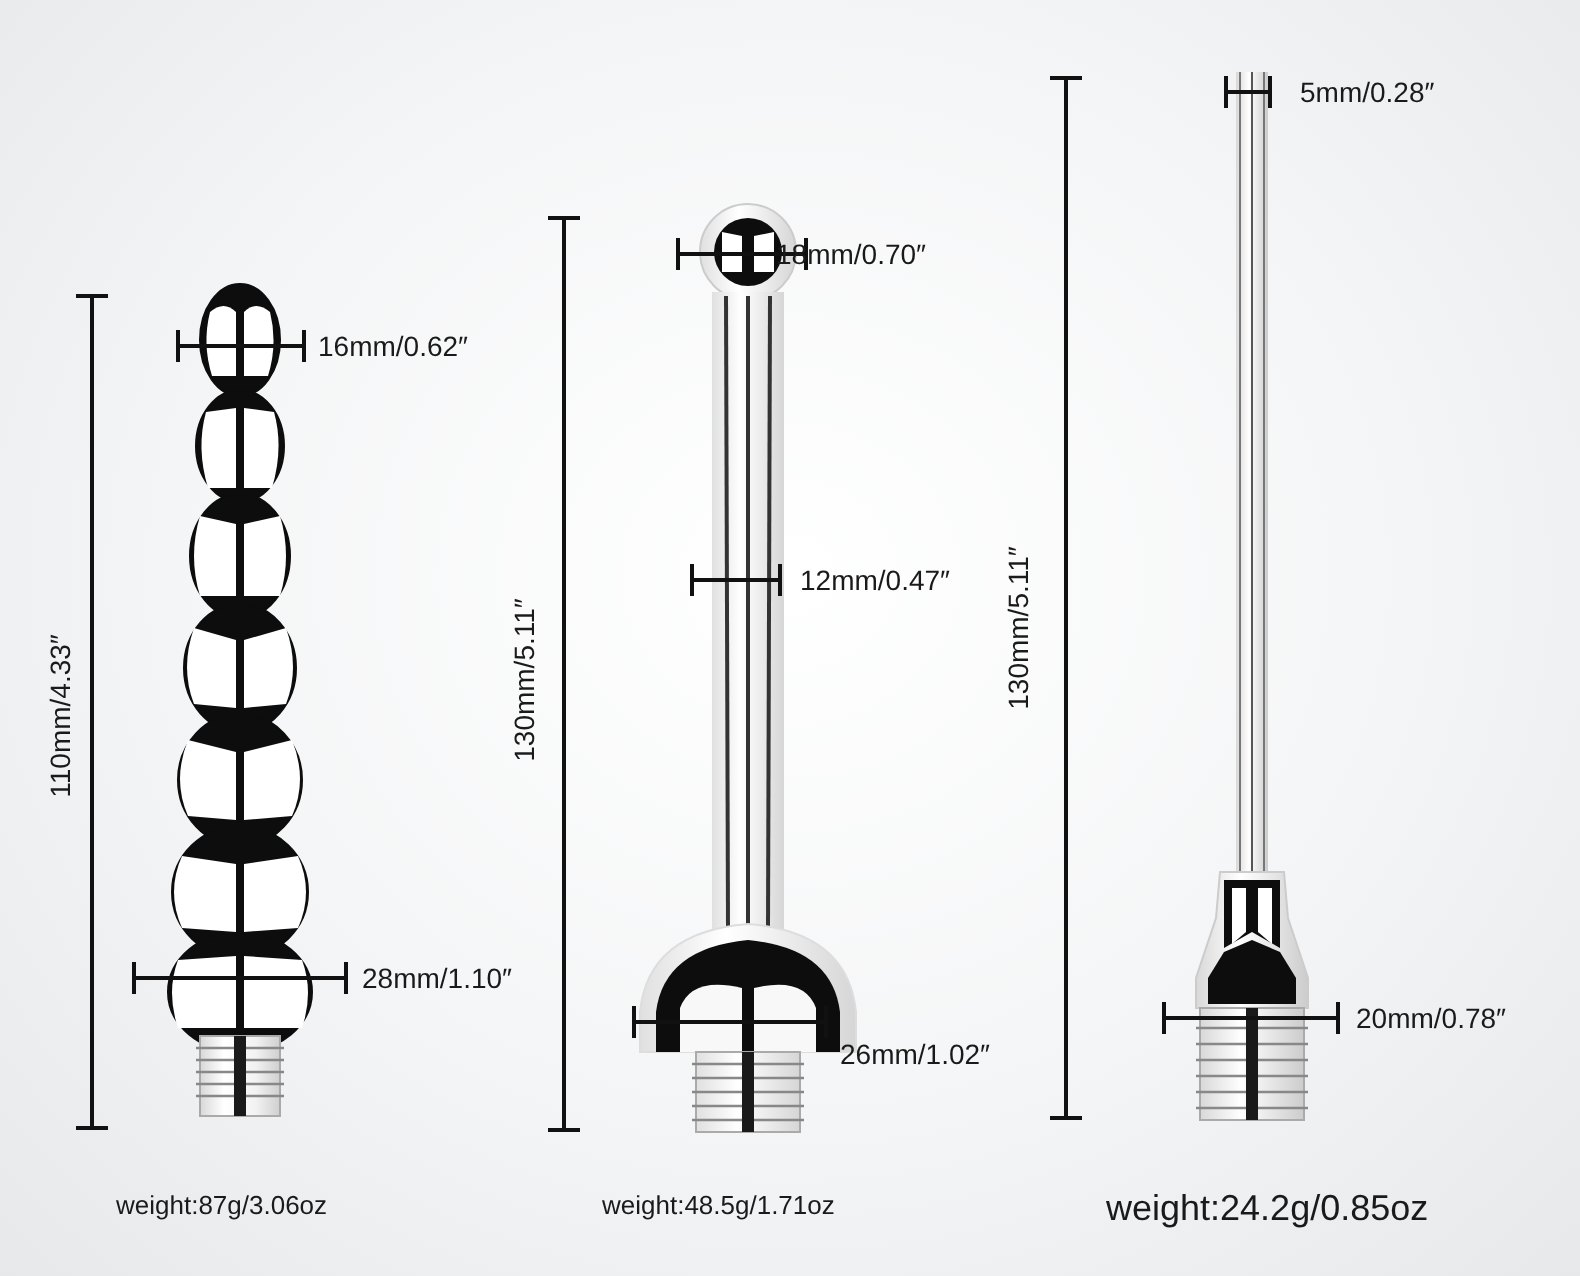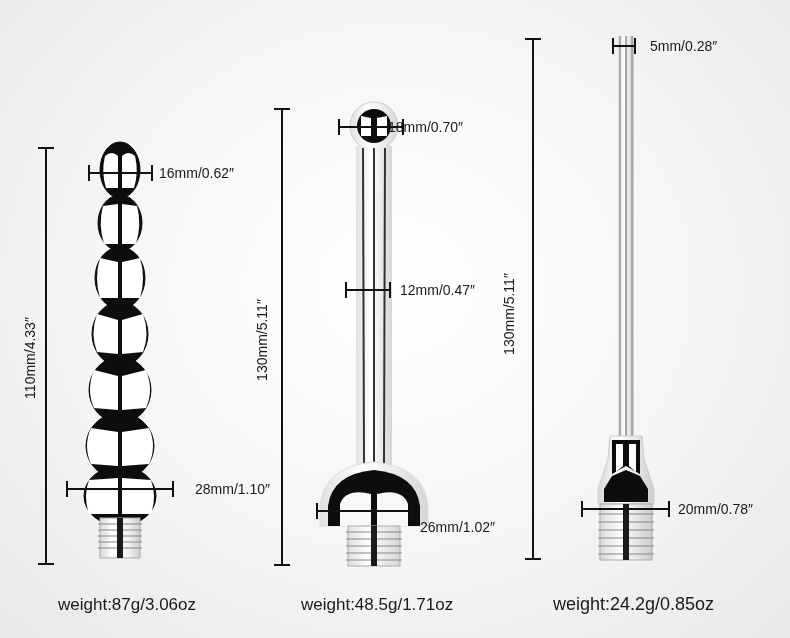--- a/index.html
+++ b/index.html
@@ -8,21 +8,21 @@
       background: radial-gradient(ellipse at 50% 45%, #ffffff 0%, #f4f5f6 55%, #e6e8ea 100%);
       font-family: "Liberation Sans", sans-serif; color: #1a1a1a;
     }
     .vline { position: absolute; width: 2px; background: #111; }
     .vcap { position: absolute; width: 16px; height: 2px; background: #111; }
     .hdim { position: absolute; height: 2px; background: #111; }
     .hdim::before, .hdim::after { content: ""; position: absolute; top: -7px; width: 2px; height: 16px; background: #111; }
     .hdim::before { left: 0; } .hdim::after { right: 0; }
     .dim-label { position: absolute; font-size: 14px; white-space: nowrap; }
     .vlabel { position: absolute; font-size: 14px; white-space: nowrap; transform: rotate(-90deg); transform-origin: center; }
-    .weight { position: absolute; font-size: 17px; white-space: nowrap; }
+    .weight { position: absolute; font-size: 13px; white-space: nowrap; }
     .weight.big { font-size: 18px; }
     svg { position: absolute; overflow: visible; }
   </style>
 </head>
 <body>
 
 <div>
   <div class="vline" style="left:45px; top:147px; height:418px;"></div>
   <div class="vcap" style="left:38px; top:147px;"></div>
   <div class="vcap" style="left:38px; top:563px;"></div>
@@ -71,21 +71,21 @@
       <line x1="26" y1="398" x2="70" y2="398"></line>
         <line x1="26" y1="404" x2="70" y2="404"></line>
       <line x1="26" y1="410" x2="70" y2="410"></line>
     </g>
     <rect x="45" y="380" width="6" height="40" fill="#1a1a1a"></rect>
   </svg>
 
   <div class="hdim" style="left:88px; top:172px; width:65px;"></div>
   <div class="dim-label" style="left:159px; top:165px;">16mm/0.62″</div>
   <div class="hdim" style="left:66px; top:488px; width:108px;"></div>
-  <div class="dim-label" style="left:181px; top:481px;margin-left:14px;">28mm/1.10″</div>
+  <div class="dim-label" style="left:181px; top:481px;">28mm/1.10″</div>
 
   <div class="weight" style="left:58px; top:595px;">weight:87g/3.06oz</div>
 </div>
 
 <div>
   <div class="vline" style="left:281px; top:108px; height:458px;"></div>
   <div class="vcap" style="left:274px; top:108px;"></div>
   <div class="vcap" style="left:274px; top:564px;"></div>
   <div class="vlabel" style="left:212px; top:332px; width:100px; text-align:center;">130mm/5.11″</div>
 

